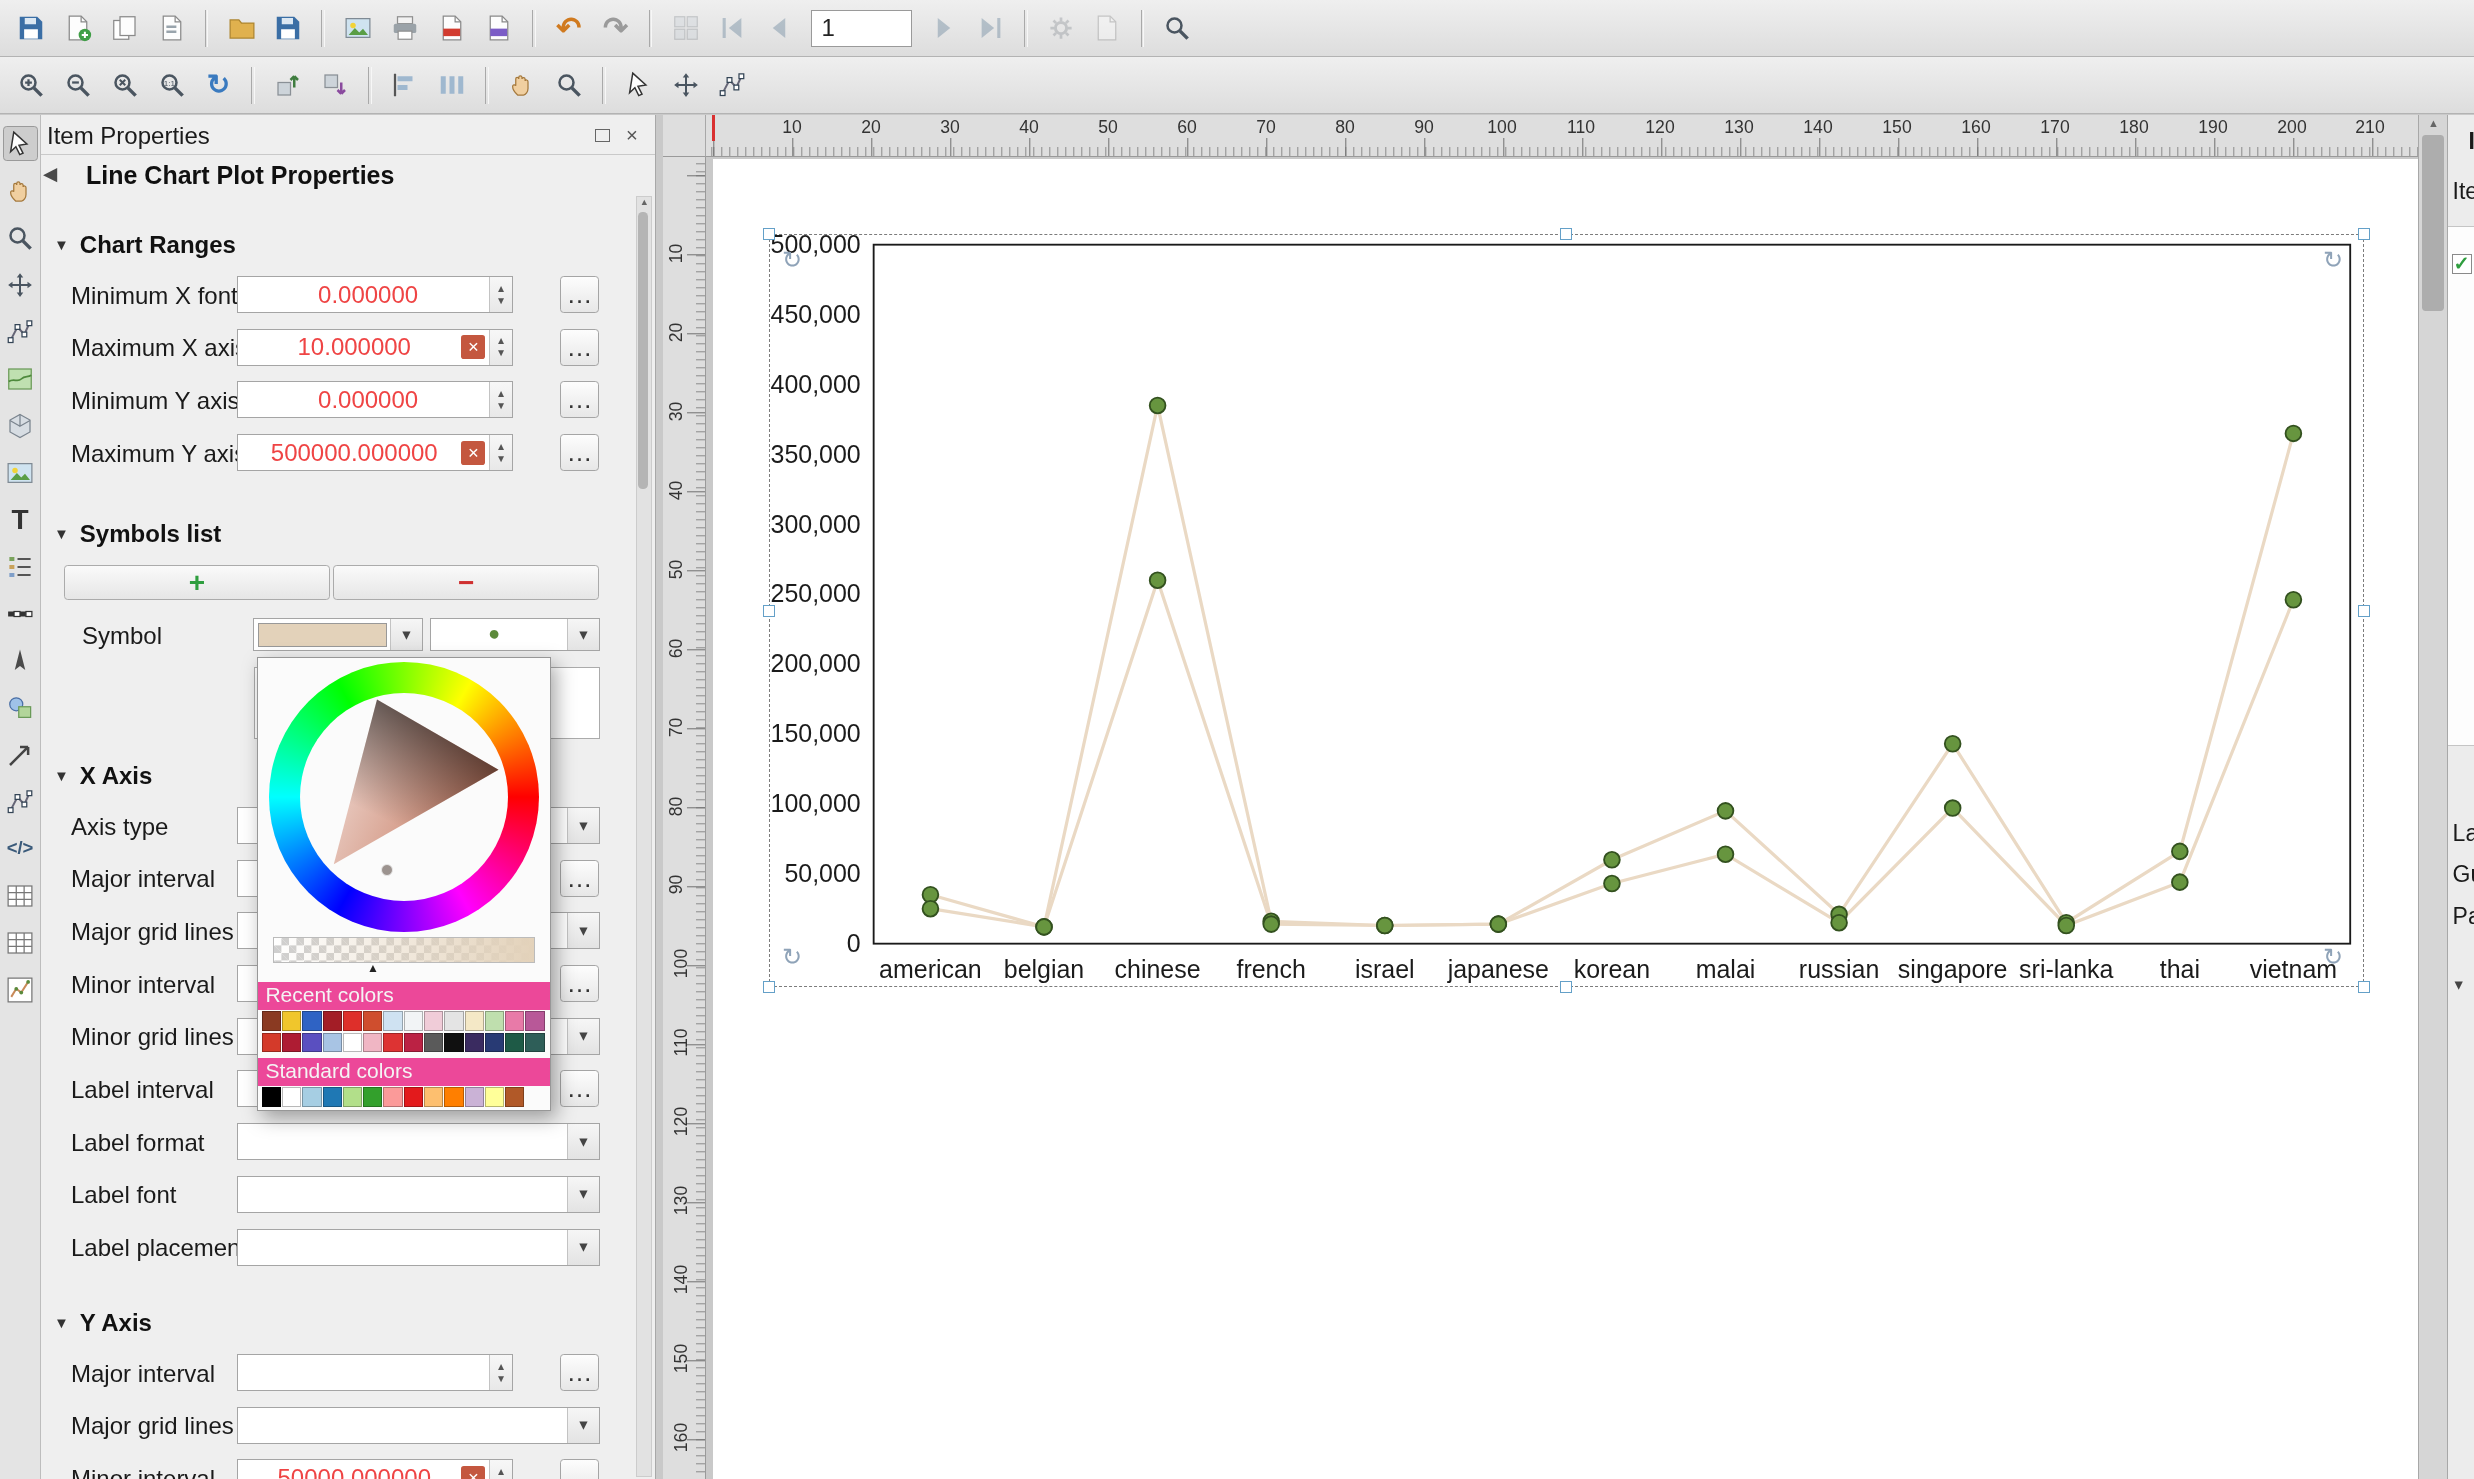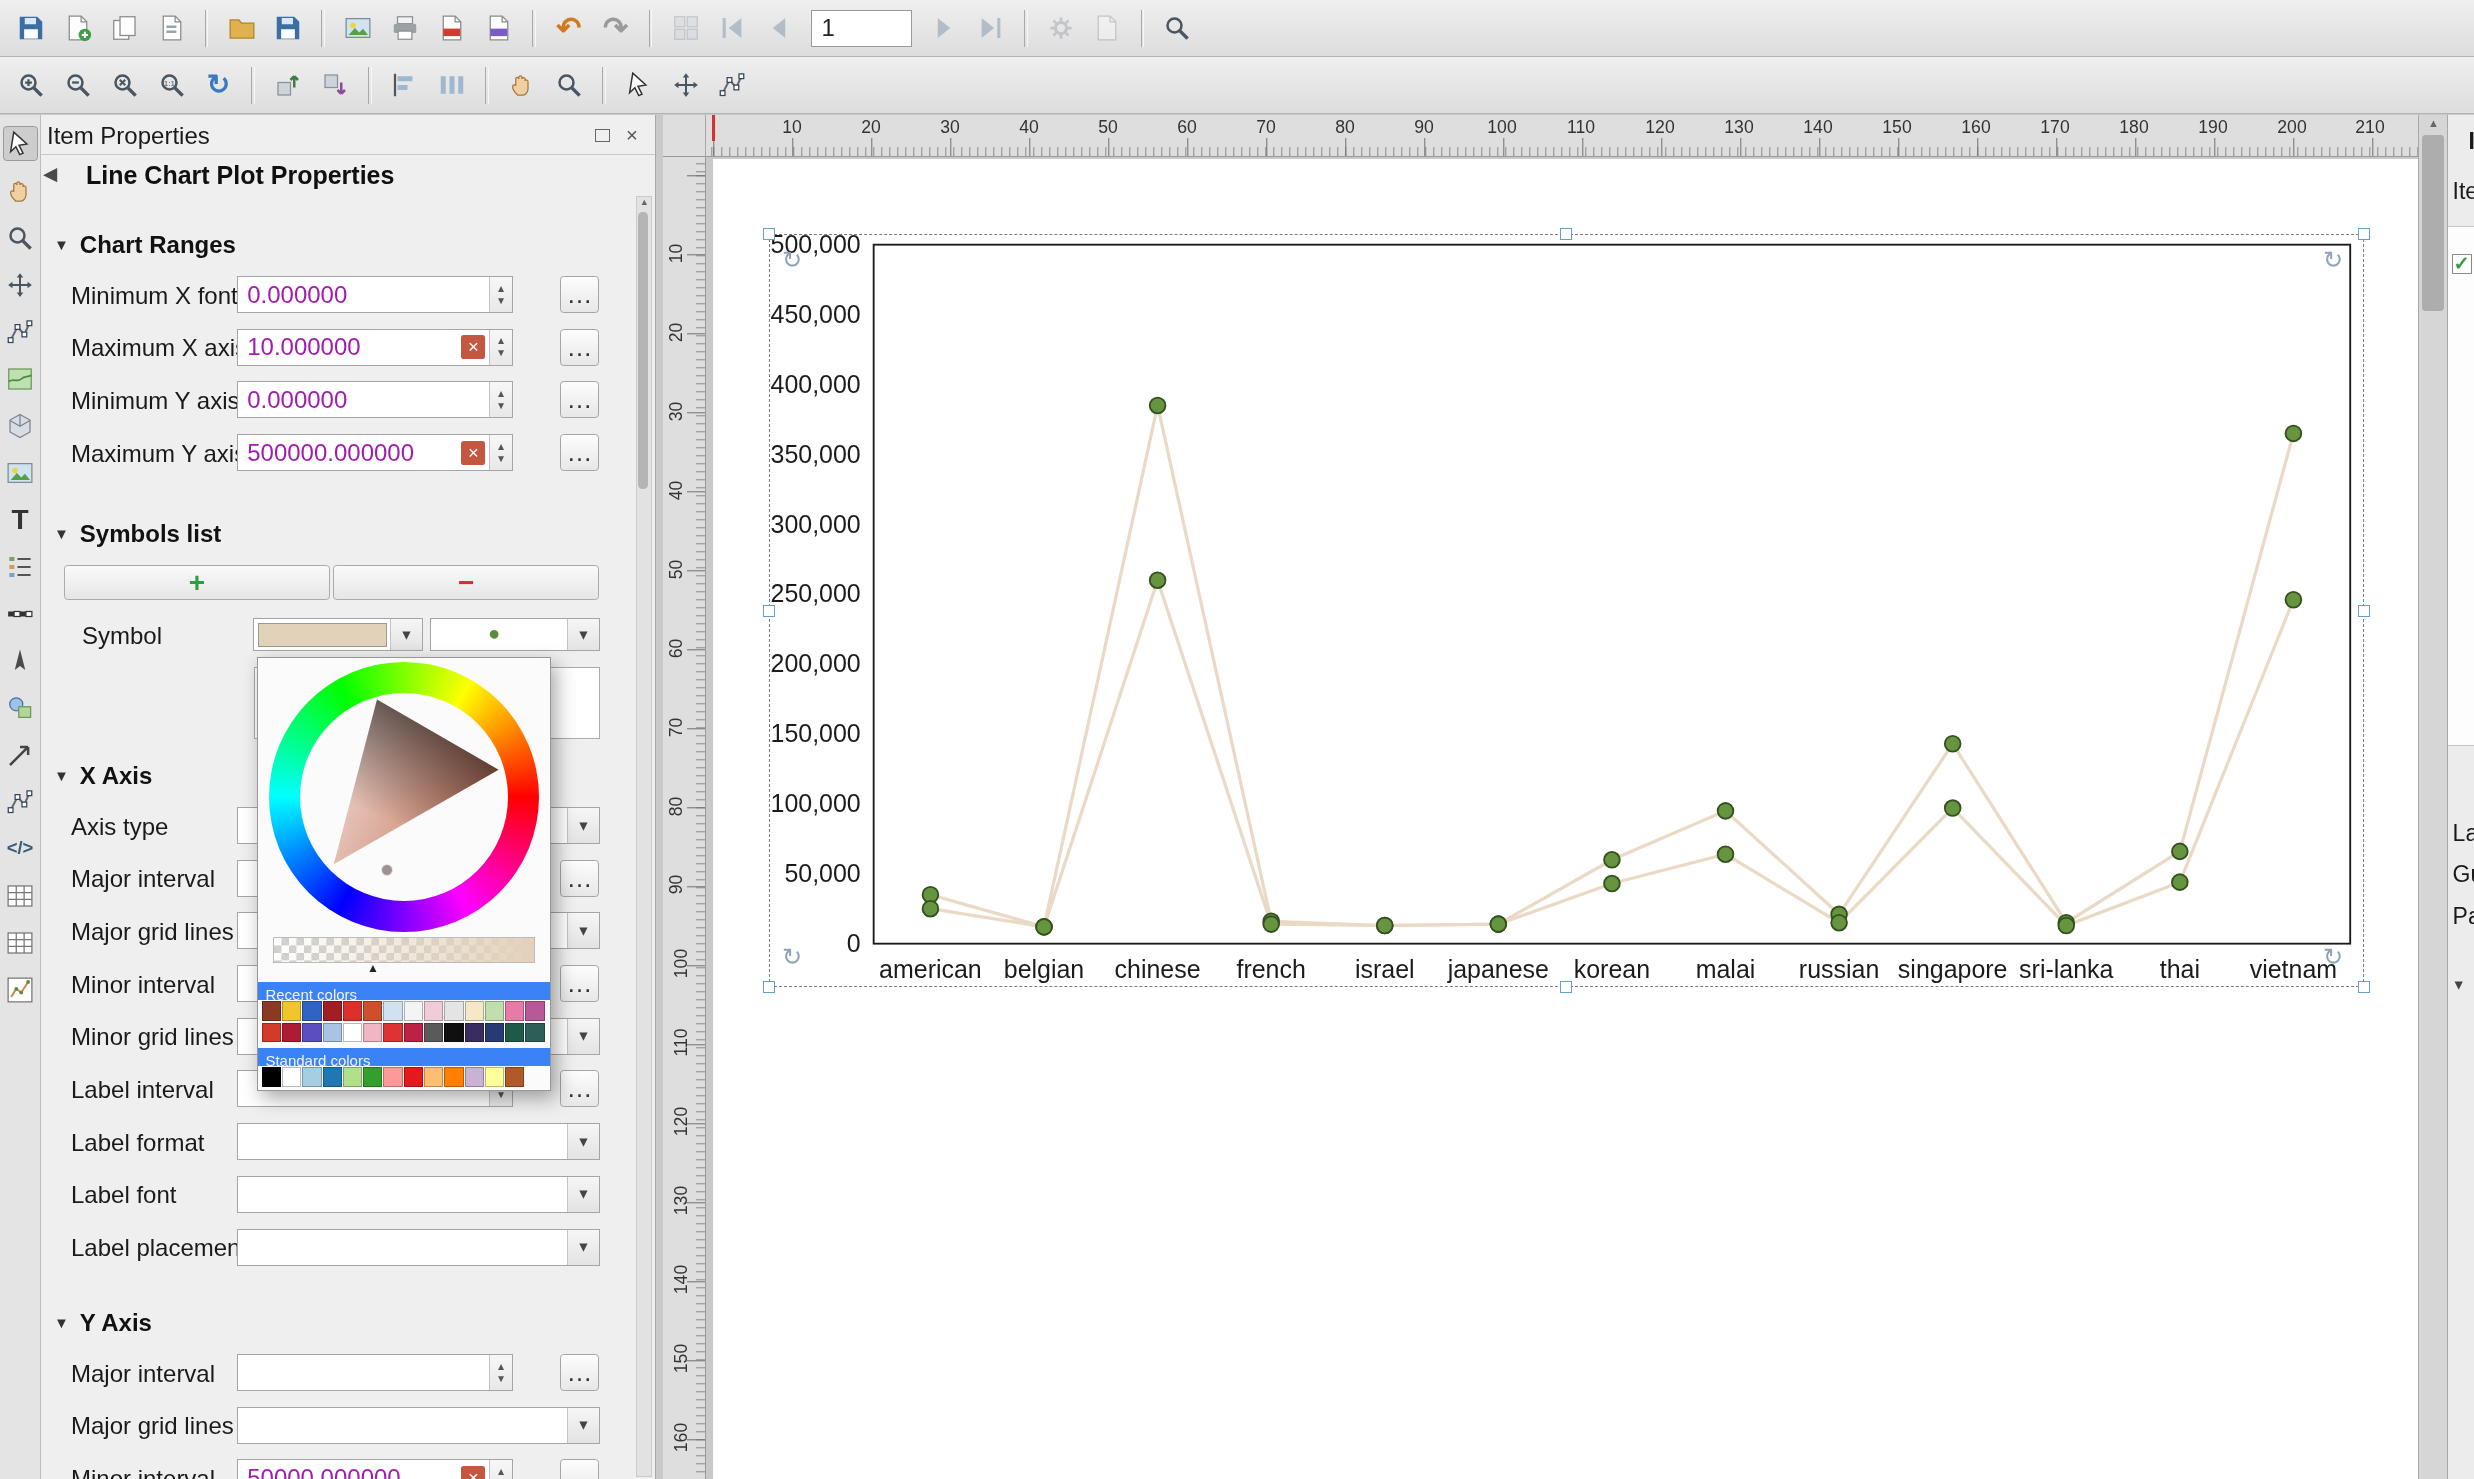--- a/index.html
+++ b/index.html
@@ -26,21 +26,21 @@
   .p-btn .sq{width:13px;height:11px;border:1.8px solid #666;display:block;}
   .p-subbar{position:absolute;top:39px;left:0;width:100%;height:41px;}
   .backarrow{position:absolute;left:11px;top:9.2px;font-size:18.5px;color:#4a4a4a;}
   .p-sub{position:absolute;left:54px;top:6.5px;font-size:25px;font-weight:bold;color:#101010;}
   .section{position:absolute;left:0;width:592px;}
   .sec-h{display:flex;align-items:center;gap:11px;font-weight:bold;font-size:24px;color:#111;margin:0 0 13px 22px;height:37px;}
   .caret{font-size:15px;color:#333;}
   .prow{position:relative;height:37px;margin-bottom:15.7px;}
   .row-label{position:absolute;left:39px;top:5.5px;font-size:24px;color:#1a1a1a;white-space:nowrap;}
   .spin{position:absolute;left:205px;top:0;width:276px;height:37px;background:#fff;border:0.9px solid #a5a5a5;box-sizing:border-box;display:flex;align-items:center;}
-  .spin-val{flex:1;padding-left:9.2px;font-size:24px;color:#a21caf;white-space:nowrap;overflow:hidden;}
+  .spin-val{flex:1;padding-left:9.2px;font-size:24px;color:#ef4444;white-space:nowrap;overflow:hidden;text-align:center;}
   .spin-clear{width:24px;height:24px;background:#c4573f;border-radius:2.8px;color:#fff;font-size:18.5px;display:flex;align-items:center;justify-content:center;margin-right:3.7px;flex:0 0 auto;}
   .spin-steps{width:22px;height:100%;border-left:0.9px solid #c3c3c3;display:flex;flex-direction:column;align-items:center;justify-content:center;font-size:10.2px;color:#555;flex:0 0 auto;background:linear-gradient(#f7f7f7,#e8e8e8);}
   .spin-steps span{height:12px;line-height:12px;}
   .ovr{position:absolute;left:528px;top:0;width:39px;height:37px;border:0.9px solid #a5a5a5;background:linear-gradient(#fdfdfd,#e7e7e7);border-radius:3.7px;display:flex;align-items:center;justify-content:center;font-size:26px;color:#333;box-sizing:border-box;}
   .combo{position:absolute;left:205px;top:0;width:363px;height:37px;background:#fff;border:0.9px solid #a5a5a5;box-sizing:border-box;}
   .combo .arrow,.color-combo .arrow,.marker-combo .arrow{position:absolute;right:0;top:0;width:31px;height:100%;border-left:0.9px solid #c3c3c3;display:flex;align-items:center;justify-content:center;font-size:16.6px;color:#444;background:linear-gradient(#f6f6f6,#e3e3e3);}
   .sym-btns{display:flex;gap:3.7px;margin:0 0 16.6px 32px;width:535px;}
   .sym-btn{flex:1;height:33px;border:0.9px solid #ababab;border-radius:3.7px;background:linear-gradient(#fafafa,#e6e6e6);display:flex;align-items:center;justify-content:center;}
   .sym-btn .plus{color:#2e9e3e;font-size:28px;font-weight:bold;line-height:1;}
   .sym-btn .minus{color:#cf3030;font-size:28px;font-weight:bold;line-height:1;}
@@ -60,21 +60,21 @@
   .menu-item.disabled{color:#aaaaaa;}
   .wheel-wrap{position:relative;width:270px;height:270px;margin:3.7px auto 0;}
   .wheel-ring{position:absolute;inset:0;border-radius:50%;background:conic-gradient(from 90deg,#f00,#f0f,#00f,#0ff,#0f0,#ff0,#f00);}
   .wheel-ring::after{content:"";position:absolute;inset:31px;border-radius:50%;background:#fbfbfb;}
   .wheel-tri{position:absolute;inset:0;clip-path:polygon(85% 40%,40% 14%,24% 75%);}
   .t1{background:linear-gradient(115deg,#ffffff 8%,#b5502f 92%);}
   .t2{background:linear-gradient(205deg,#000 6%,rgba(0,0,0,0) 58%);}
   .wheel-marker{position:absolute;left:112px;top:202px;width:12px;height:12px;border:1.8px solid #e8e8e8;border-radius:50%;background:rgba(40,20,10,.45);box-sizing:border-box;}
   .alpha-strip{height:24px;margin:5.5px 15px 0;border:0.9px solid #bbb;background-image:linear-gradient(to right,rgba(227,210,186,0),#e3d2ba),linear-gradient(45deg,#cfcfcf 25%,transparent 25%,transparent 75%,#cfcfcf 75%),linear-gradient(45deg,#cfcfcf 25%,#ffffff 25%,#ffffff 75%,#cfcfcf 75%);background-size:auto,15px 15px,15px 15px;background-position:0 0,0 0,7.4px 7.4px;}
   .alpha-marker{height:13px;line-height:11px;margin-left:109px;font-size:12px;color:#222;}
-  .hdrbar{height:18px;line-height:25px;background:#3b82f6;color:#f4f4f4;font-size:15px;padding-left:7.4px;margin-top:5.5px;}
+  .hdrbar{height:28px;line-height:25px;background:#ec4899;color:#f4f4f4;font-size:21px;padding-left:7.4px;margin-top:5.5px;}
   .swatch-row{display:flex;gap:0.9px;padding:1.8px 3.7px 0;}
   .swatch{width:19.4px;height:19.4px;border:0.9px solid rgba(0,0,0,.28);box-sizing:border-box;flex:0 0 auto;}
   #menu-bottom-items{margin-top:5.5px;}
   
   #corner{position:absolute;left:663px;top:115px;width:42px;height:41px;background:#dedede;border-right:0.9px solid #a8a8a8;border-bottom:0.9px solid #9a9a9a;z-index:8;}
   #ruler-top{position:absolute;left:705px;top:115px;width:1714px;height:41px;background:#dedede;border-bottom:0.9px solid #9a9a9a;z-index:7;overflow:hidden;}
   #ruler-top::before{content:"";position:absolute;left:0;bottom:0;width:100%;height:9.2px;background-image:repeating-linear-gradient(to right,#8a8a8a 0 0.9px,transparent 0.9px 8px);background-position:8.3px 0;}
   #ruler-top::after{content:"";position:absolute;left:0;bottom:0;width:100%;height:18.5px;background-image:repeating-linear-gradient(to right,#6f6f6f 0 0.9px,transparent 0.9px 79px);background-position:8.3px 0;}
   .rt-num{position:absolute;top:1.8px;font-size:17.6px;color:#333;transform:translateX(-50%);}
   #ruler-red{position:absolute;left:712px;top:115px;width:2.8px;height:26px;background:#d93030;z-index:9;}

